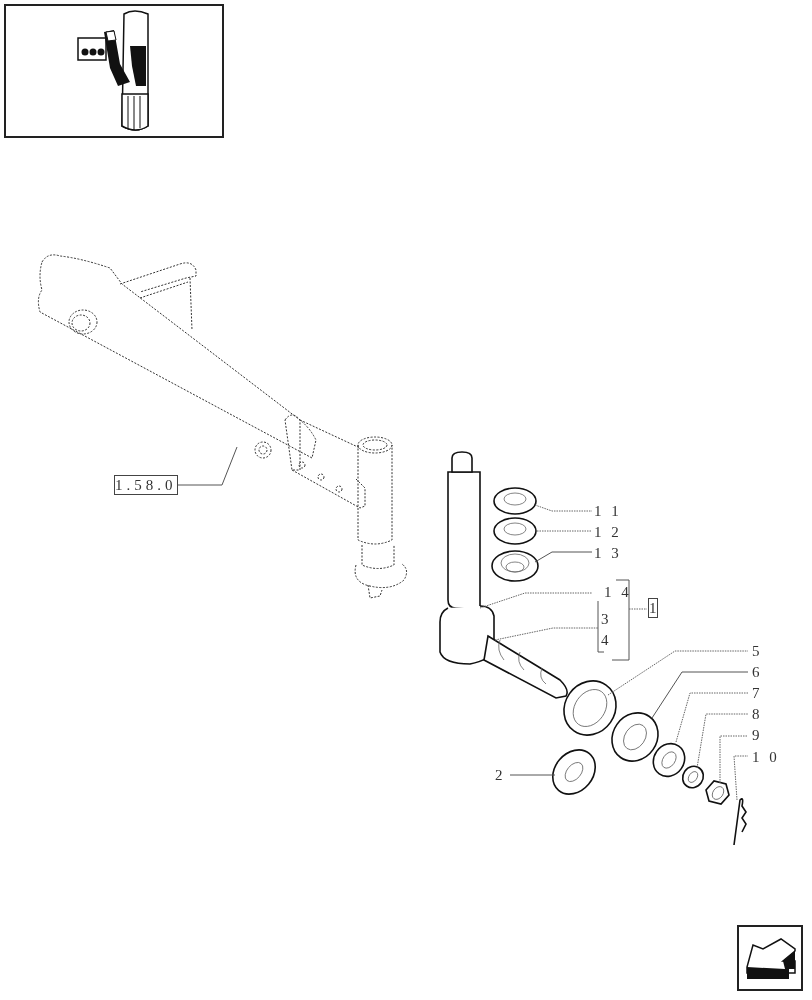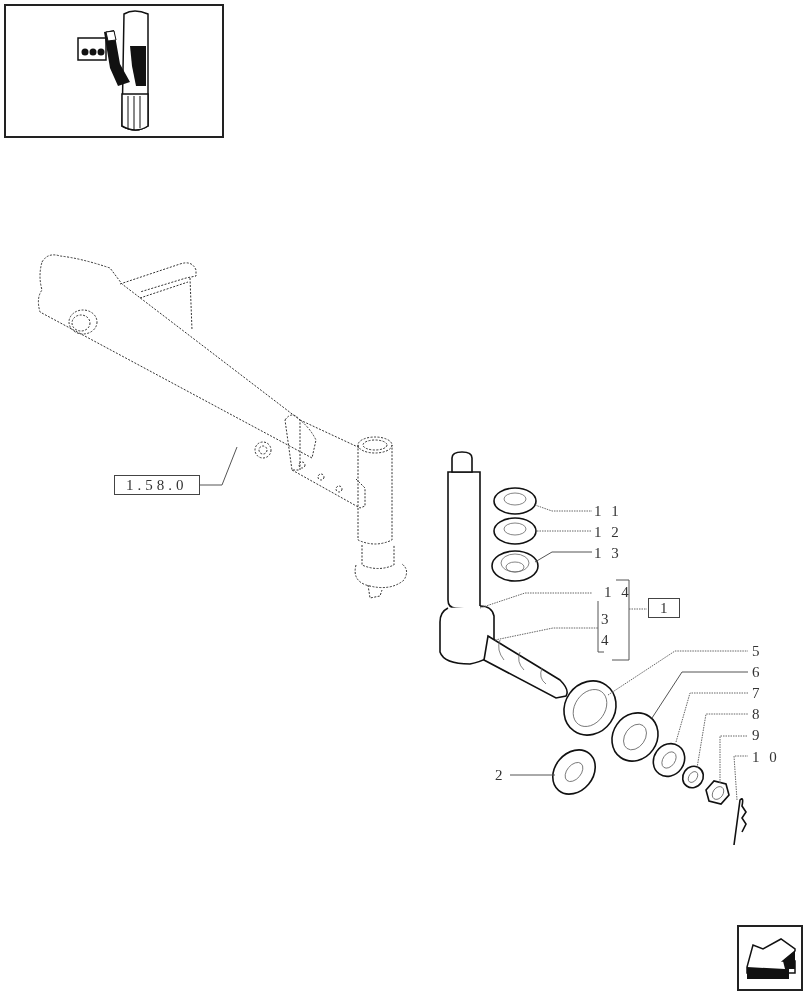--- a/index.html
+++ b/index.html
@@ -5,21 +5,21 @@
   html, body { margin: 0; padding: 0; background: #ffffff; }
   body { width: 812px; height: 1000px; position: relative; overflow: hidden;
          font-family: "Liberation Serif", serif; color: #222; }
   .thumb { position: absolute; left: 4px; top: 4px; width: 220px; height: 134px;
            border: 2px solid #222; box-sizing: border-box; background: #fff; }
   .nav-btn { position: absolute; left: 737px; top: 925px; width: 66px; height: 66px;
              border: 2px solid #222; box-sizing: border-box; background: #fff; cursor: pointer; }
   svg.diagram { position: absolute; left: 0; top: 0; }
   .lbl { font-family: "Liberation Serif", serif; font-size: 15px; fill: #333; letter-spacing: 3px; }
   .ref { position: absolute; font-family: "Liberation Serif", serif; font-size: 15px; color: #333;
-         letter-spacing: 4px; border: 1.5px solid #444; padding: 0 11px; line-height: 18px; background:#fff; }
+         letter-spacing: 4px; border: 1.5px solid #444; padding: 0 0; line-height: 18px; background:#fff; }
   .dash { stroke: #333; stroke-width: 1; fill: none; stroke-dasharray: 2 1.5; }
   .solid { stroke: #111; stroke-width: 1.6; fill: #fff; }
   .thin { stroke: #666; stroke-width: 0.8; fill: none; }
   .leader { stroke: #555; stroke-width: 1; fill: none; }
   .leader-dot { stroke: #666; stroke-width: 1; fill: none; stroke-dasharray: 1.5 1; }
 </style>
 </head>
 <body>
 
 <div class="thumb">

